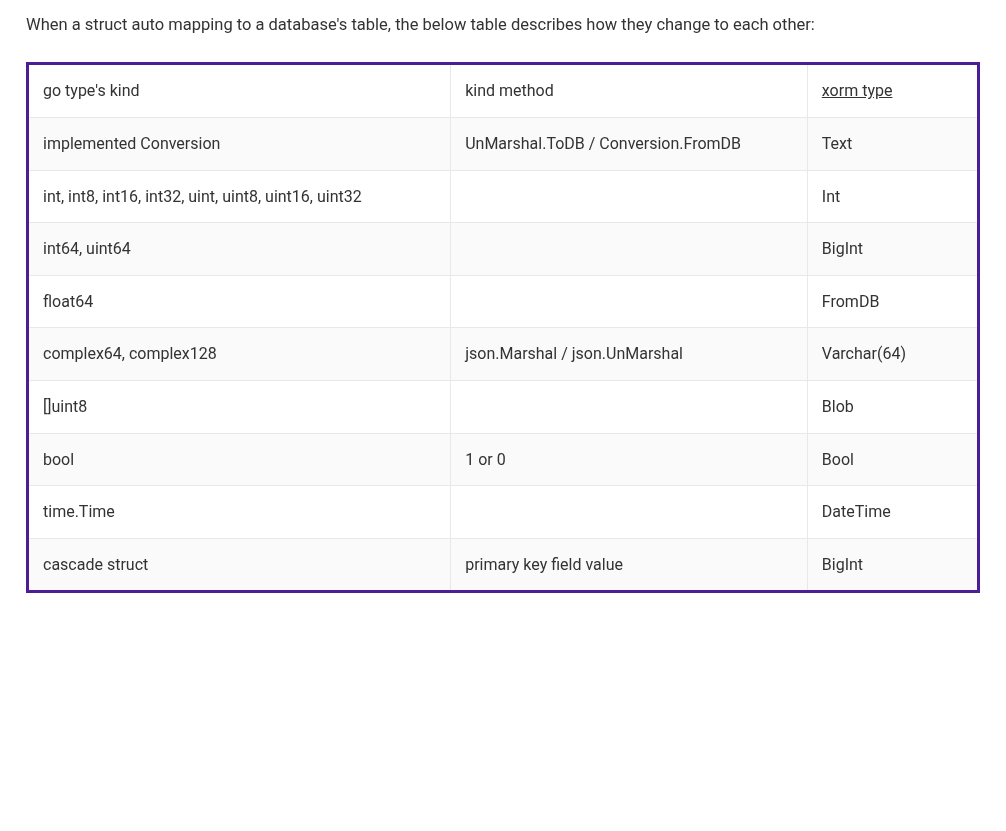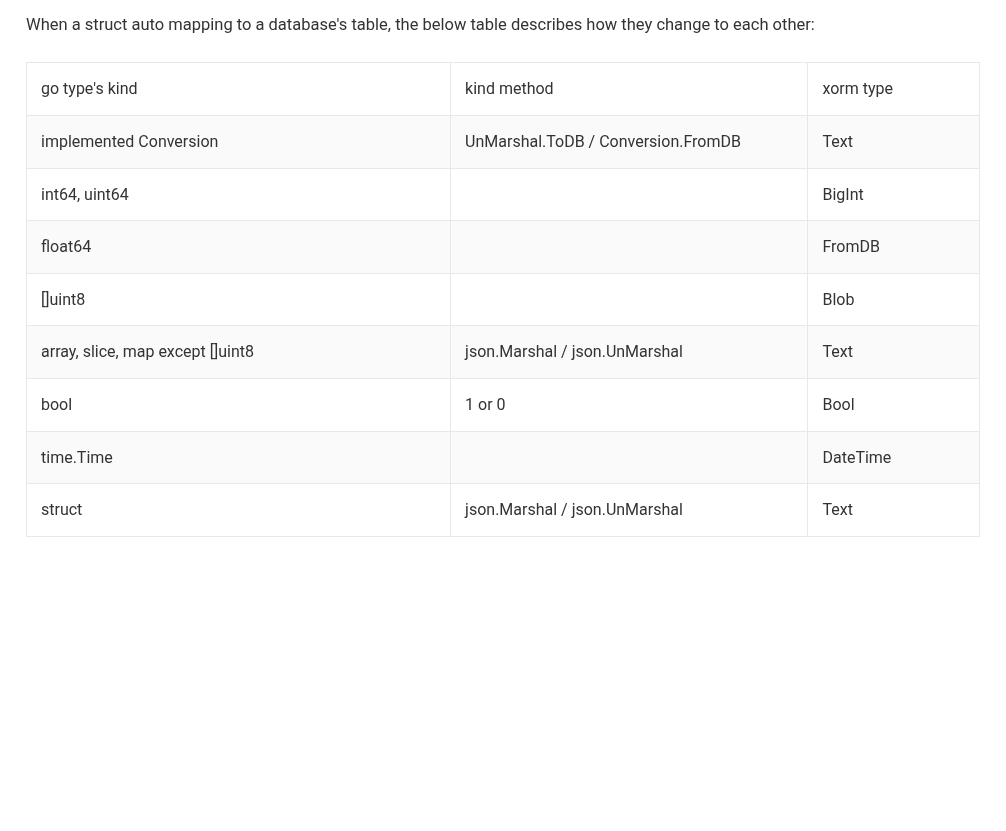--- a/index.html
+++ b/index.html
@@ -19,21 +19,21 @@
       overflow: hidden;
     }
     .intro {
       color: #333;
       margin-bottom: 24px;
       font-size: 16.5px;
     }
     table {
       width: 100%;
       border-collapse: collapse;
-      border: 1px solid #4c1d95;
+      border: 3px solid #4c1d95;
     }
     th, td {
       text-align: left;
       padding: 13px 14px;
       border: 1px solid #e8e8e8;
       font-weight: 400;
       vertical-align: middle;
       color: #333;
     }
     thead tr th {
@@ -46,20 +46,21 @@
       background: #ffffff;
     }
     .col-kind {
       width: 44.5%;
     }
     .col-method {
       width: 37.5%;
     }
     .col-xorm {
       width: 18%;
+      text-decoration: underline;
     }
   </style>
 </head>
 <body>
 
 <p class="intro">When a struct auto mapping to a database's table, the below table describes how they change to each other:</p>
 
 <table>
   <thead>
     <tr>
@@ -68,48 +69,53 @@
       <th class="col-xorm">xorm type</th>
     </tr>
   </thead>
   <tbody>
     <tr>
       <td>implemented Conversion</td>
       <td>UnMarshal.ToDB / Conversion.FromDB</td>
       <td>Text</td>
     </tr>
     <tr>
+      <td>int, int8, int16, int32, uint, uint8, uint16, uint32</td>
+      <td></td>
+      <td>Int</td>
+    </tr>
+    <tr>
       <td>int64, uint64</td>
       <td></td>
       <td>BigInt</td>
     </tr>
     <tr>
       <td>float64</td>
       <td></td>
       <td>FromDB</td>
     </tr>
     <tr>
+      <td>complex64, complex128</td>
+      <td>json.Marshal / json.UnMarshal</td>
+      <td>Varchar(64)</td>
+    </tr>
+    <tr>
       <td>[]uint8</td>
       <td></td>
       <td>Blob</td>
-    </tr>
-    <tr>
-      <td>array, slice, map except []uint8</td>
-      <td>json.Marshal / json.UnMarshal</td>
-      <td>Text</td>
     </tr>
     <tr>
       <td>bool</td>
       <td>1 or 0</td>
       <td>Bool</td>
     </tr>
     <tr>
       <td>time.Time</td>
       <td></td>
       <td>DateTime</td>
     </tr>
     <tr>
-      <td>struct</td>
-      <td>json.Marshal / json.UnMarshal</td>
-      <td>Text</td>
+      <td>cascade struct</td>
+      <td>primary key field value</td>
+      <td>BigInt</td>
     </tr>
   </tbody>
 </table>
 
 </body></html>

